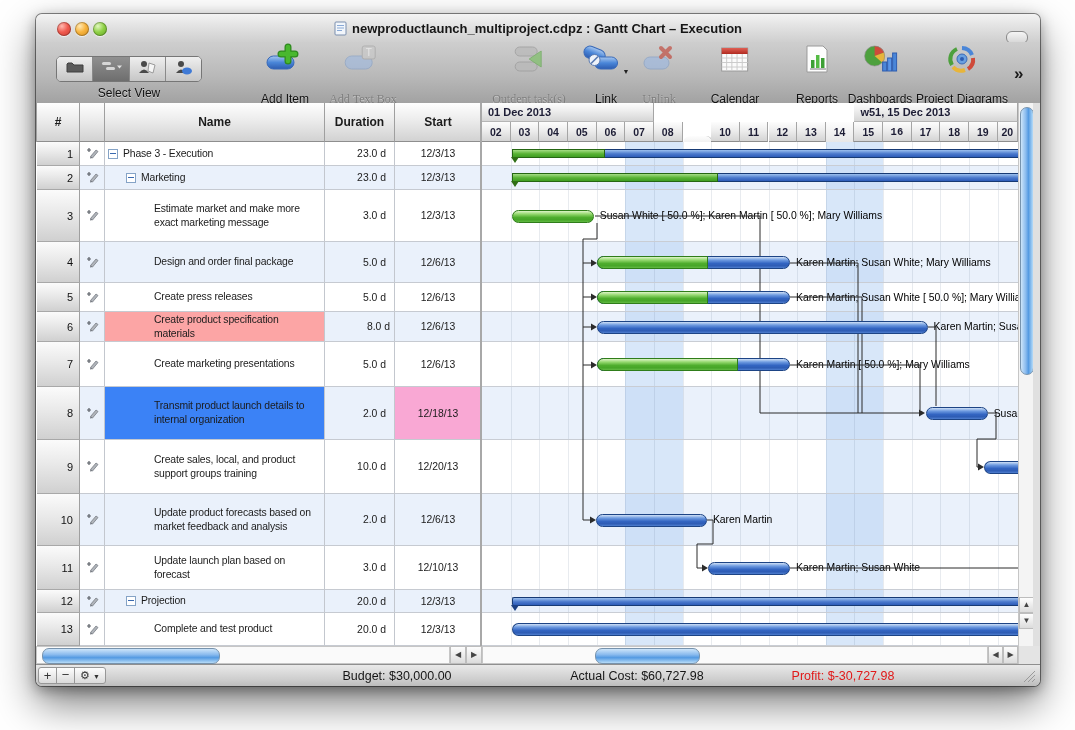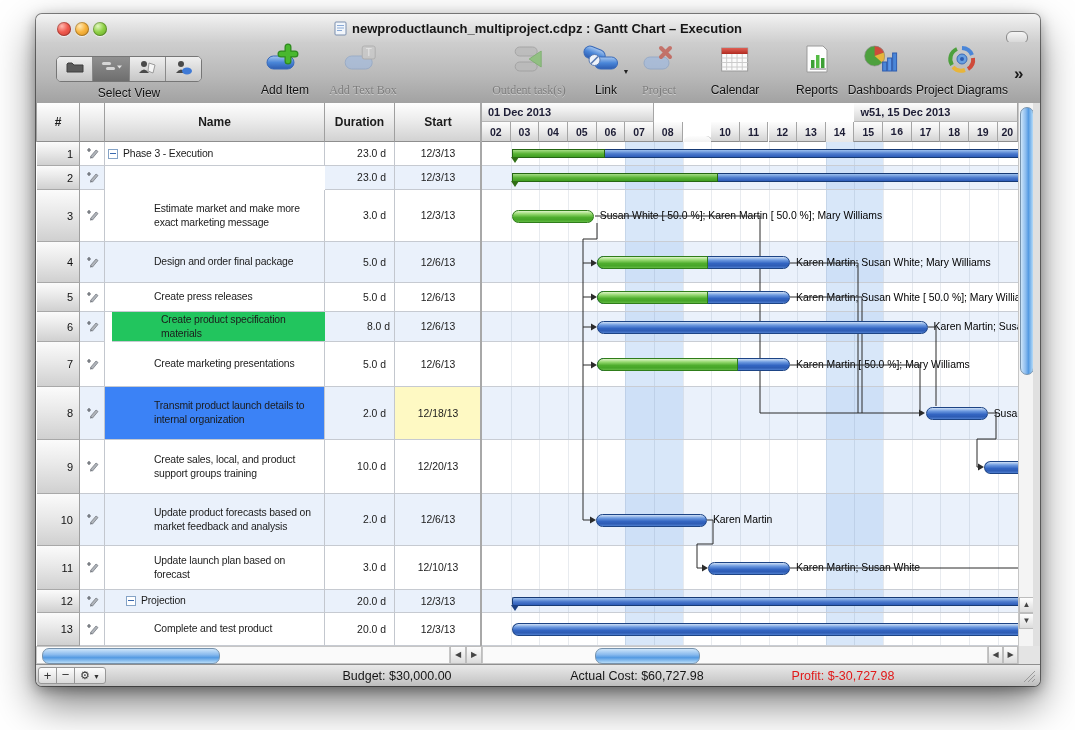--- a/index.html
+++ b/index.html
@@ -8,21 +8,21 @@
     background:#e8e8e8;overflow:hidden;}
   .abs{position:absolute;}
   #titlebar{left:0;top:0;width:100%;height:28px;background:linear-gradient(180deg,#f3f3f3 0%,#e2e2e2 45%,#cfcfcf 100%);border-top-left-radius:6px;border-top-right-radius:6px;}
   #toolbar{left:0;top:28px;width:100%;height:61px;background:linear-gradient(180deg,#cecece 0%,#b9b9b9 55%,#a2a2a2 100%);border-bottom:1px solid #585858;}
   .light{width:14px;height:14px;border-radius:50%;top:8px;}
   #title{top:7px;width:100%;text-align:center;font-size:13px;color:#161616;font-weight:bold;}
   #title .doc{display:inline-block;vertical-align:-3px;margin-right:5px;}
   #pillbtn{right:12px;top:17px;width:20px;height:11px;border:1px solid #8a8a8a;border-radius:6px;background:linear-gradient(180deg,#f5f5f5,#d6d6d6);}
   .titem{position:absolute;top:5px;text-align:center;transform:translateX(-50%);}
   .titem .ic{height:31px;display:flex;align-items:flex-end;justify-content:center;}
-  .titem .lb{font-size:12px;margin-top:5px;color:#111;white-space:nowrap;text-shadow:0 1px 0 rgba(255,255,255,.45);}
+  .titem .lb{font-size:12px;margin-top:14px;color:#111;white-space:nowrap;text-shadow:0 1px 0 rgba(255,255,255,.45);}
   .titem.dis .lb{color:#7d7d7d;font-family:Liberation Serif, serif;}
   #segwrap{left:20px;top:14px;width:146px;height:26px;border:1px solid #767676;border-radius:5px;background:linear-gradient(180deg,#f0f0f0,#c2c2c2);display:flex;overflow:hidden;box-sizing:border-box;}
   .seg{flex:1;border-right:1px solid #8a8a8a;display:flex;align-items:center;justify-content:center;background:linear-gradient(180deg,#efefef,#c6c6c6);}
   .seg:last-child{border-right:none;}
   .seg.sel{background:linear-gradient(180deg,#909090,#6e6e6e);}
   #seglabel{left:20px;top:44px;width:146px;text-align:center;font-size:12px;color:#111;text-shadow:0 1px 0 rgba(255,255,255,.45);}
   #content{left:0;top:89px;width:1004px;height:543px;background:#fff;}
   .hcell{position:absolute;background:linear-gradient(180deg,#fefefe 0%,#ececec 45%,#d2d2d2 100%);border-right:1px solid #9f9f9f;border-bottom:1px solid #8e8e8e;box-sizing:border-box;color:#1c1c1c;}
   .hlabel{font-size:12px;font-weight:bold;}
   .numcell{background:linear-gradient(180deg,#fbfbfb 0%,#e9e9e9 45%,#d0d0d0 100%);border-right:1px solid #9f9f9f;border-bottom:1px solid #a8a8a8;box-sizing:border-box;font-size:11px;color:#111;text-align:right;}
@@ -134,21 +134,21 @@
         </div>
         <div class="lb">Link</div>
       </div>
       <div class="titem dis abs" style="left: 623px;">
         <div class="ic">
           <span><svg width="38" height="31" opacity="0.6">
               <rect x="4" y="14" width="25" height="12" rx="6" fill="#9ab8e4" stroke="#7a9ac8"></rect>
               <path d="M21 5 l9 9 M30 5 l-9 9" stroke="#c0392b" stroke-width="4" stroke-linecap="round"></path>
             </svg></span>
         </div>
-        <div class="lb">Project</div>
+        <div class="lb">Unlink</div>
       </div>
       <div class="titem abs" style="left: 699px;">
         <div class="ic">
           <span><svg width="30" height="31">
               <rect x="2" y="5" width="26" height="23" fill="#fbfbfb" stroke="#9a9a9a"></rect>
               <rect x="2" y="5" width="26" height="6" fill="url(#gred)"></rect>
               <g stroke="#cccccc">
                 <path d="M2 15 h26 M2 19.5 h26 M2 24 h26 M7 11 v17 M12.2 11 v17 M17.4 11 v17 M22.6 11 v17"></path>
               </g>
             </svg></span>
@@ -358,20 +358,24 @@
         </div>
         <div class="abs" style="left: 0px; top: 24px; width: 446px; height: 24px;">
           <div class="numcell abs" style="left: 1px; top: 0px; width: 43px; height: 100%; line-height: 24px; padding-right: 6px;">2</div>
           <div class="cell abs" style="left: 44px; top: 0px; width: 25px; height: 100%; background: rgb(234, 241, 251); display: flex; align-items: center; justify-content: center;">
             <span><svg width="13" height="13">
                 <path d="M4.5 10.5 L6.5 12 L12 5.5 L10 4 Z" fill="#b0b4ba" stroke="#787d85" stroke-width="0.8"></path>
                 <path d="M4.5 10.5 L4 12.5 L6.5 12 Z" fill="#6a6f77"></path>
                 <path d="M3 2 v4 M1 4 h4" stroke="#5a5f66" stroke-width="1.2"></path>
               </svg></span>
           </div>
+          <div class="cell abs" style="left: 69px; top: 0px; width: 220px; height: 100%; background: rgb(234, 241, 251); display: flex; align-items: center; padding-left: 21px; padding-right: 4px; box-sizing: border-box;">
+            <span class="colbox" style="margin-right:5px;flex:none"></span>
+            <span style="line-height:1.3;letter-spacing:-0.15px">Marketing</span>
+          </div>
           <div class="cell abs" style="left: 289px; top: 0px; width: 70px; height: 100%; background: rgb(234, 241, 251); display: flex; align-items: center; justify-content: flex-end; padding-right: 8px; box-sizing: border-box;">
             <span>23.0 d</span>
           </div>
           <div class="cell abs" style="left: 359px; top: 0px; width: 87px; height: 100%; background: rgb(234, 241, 251); display: flex; align-items: center; justify-content: center;">
             <span>12/3/13</span>
           </div>
         </div>
         <div class="abs" style="left: 0px; top: 48px; width: 446px; height: 52px;">
           <div class="numcell abs" style="left: 1px; top: 0px; width: 43px; height: 100%; line-height: 52px; padding-right: 6px;">3</div>
           <div class="cell abs" style="left: 44px; top: 0px; width: 25px; height: 100%; background: rgb(255, 255, 255); display: flex; align-items: center; justify-content: center;">
@@ -431,21 +435,21 @@
         </div>
         <div class="abs" style="left: 0px; top: 170px; width: 446px; height: 30px;">
           <div class="numcell abs" style="left: 1px; top: 0px; width: 43px; height: 100%; line-height: 30px; padding-right: 6px;">6</div>
           <div class="cell abs" style="left: 44px; top: 0px; width: 25px; height: 100%; background: rgb(234, 241, 251); display: flex; align-items: center; justify-content: center;">
             <span><svg width="13" height="13">
                 <path d="M4.5 10.5 L6.5 12 L12 5.5 L10 4 Z" fill="#b0b4ba" stroke="#787d85" stroke-width="0.8"></path>
                 <path d="M4.5 10.5 L4 12.5 L6.5 12 Z" fill="#6a6f77"></path>
                 <path d="M3 2 v4 M1 4 h4" stroke="#5a5f66" stroke-width="1.2"></path>
               </svg></span>
           </div>
-          <div class="cell abs" style="left: 76px; top: 0px; width: 220px; height: 100%; background: #22c55e; display: flex; align-items: center; padding-left: 49px; padding-right: 4px; box-sizing: border-box;">
+          <div class="cell abs" style="left: 69px; top: 0px; width: 220px; height: 100%; background: #fca5a5; display: flex; align-items: center; padding-left: 49px; padding-right: 4px; box-sizing: border-box;">
             <span style="line-height:1.3;letter-spacing:-0.15px">Create product specification materials</span>
           </div>
           <div class="cell abs" style="left: 289px; top: 0px; width: 70px; height: 100%; background: rgb(234, 241, 251); display: flex; align-items: center; justify-content: flex-end; padding-right: 4px; box-sizing: border-box;">
             <span>8.0 d</span>
           </div>
           <div class="cell abs" style="left: 359px; top: 0px; width: 87px; height: 100%; background: rgb(234, 241, 251); display: flex; align-items: center; justify-content: center;">
             <span>12/6/13</span>
           </div>
         </div>
         <div class="abs" style="left: 0px; top: 200px; width: 446px; height: 45px;">
@@ -475,21 +479,21 @@
                 <path d="M4.5 10.5 L4 12.5 L6.5 12 Z" fill="#6a6f77"></path>
                 <path d="M3 2 v4 M1 4 h4" stroke="#5a5f66" stroke-width="1.2"></path>
               </svg></span>
           </div>
           <div class="cell abs" style="left: 69px; top: 0px; width: 220px; height: 100%; background: #3b82f6; display: flex; align-items: center; padding-left: 49px; padding-right: 4px; box-sizing: border-box;">
             <span style="line-height:1.3;letter-spacing:-0.15px">Transmit product launch details to internal organization</span>
           </div>
           <div class="cell abs" style="left: 289px; top: 0px; width: 70px; height: 100%; background: rgb(234, 241, 251); display: flex; align-items: center; justify-content: flex-end; padding-right: 8px; box-sizing: border-box;">
             <span>2.0 d</span>
           </div>
-          <div class="cell abs" style="left: 359px; top: 0px; width: 87px; height: 100%; background: #fef9c3; display: flex; align-items: center; justify-content: center;">
+          <div class="cell abs" style="left: 359px; top: 0px; width: 87px; height: 100%; background: #f9a8d4; display: flex; align-items: center; justify-content: center;">
             <span>12/18/13</span>
           </div>
         </div>
         <div class="abs" style="left: 0px; top: 298px; width: 446px; height: 54px;">
           <div class="numcell abs" style="left: 1px; top: 0px; width: 43px; height: 100%; line-height: 54px; padding-right: 6px;">9</div>
           <div class="cell abs" style="left: 44px; top: 0px; width: 25px; height: 100%; background: rgb(255, 255, 255); display: flex; align-items: center; justify-content: center;">
             <span><svg width="13" height="13">
                 <path d="M4.5 10.5 L6.5 12 L12 5.5 L10 4 Z" fill="#b0b4ba" stroke="#787d85" stroke-width="0.8"></path>
                 <path d="M4.5 10.5 L4 12.5 L6.5 12 Z" fill="#6a6f77"></path>
                 <path d="M3 2 v4 M1 4 h4" stroke="#5a5f66" stroke-width="1.2"></path>

